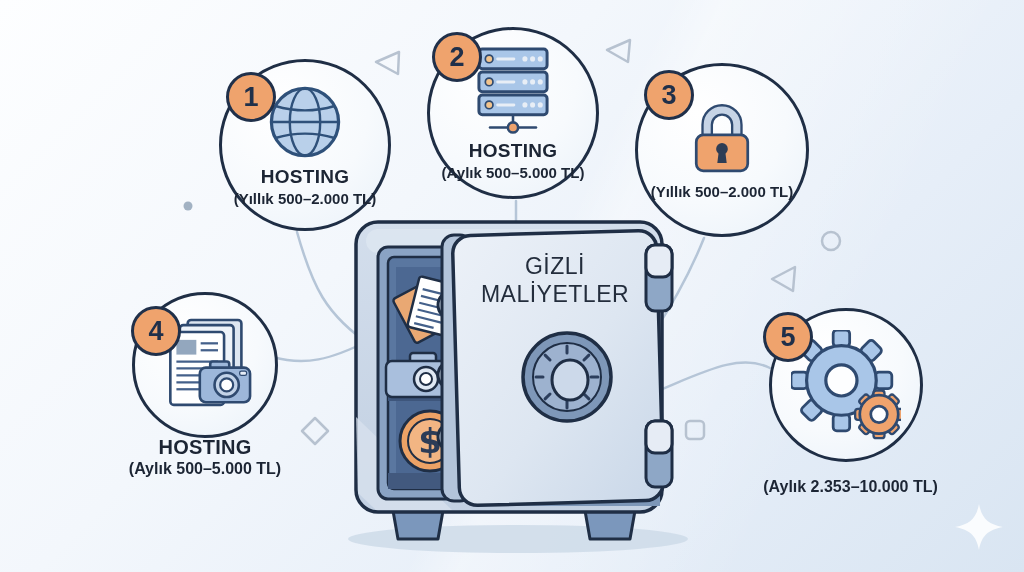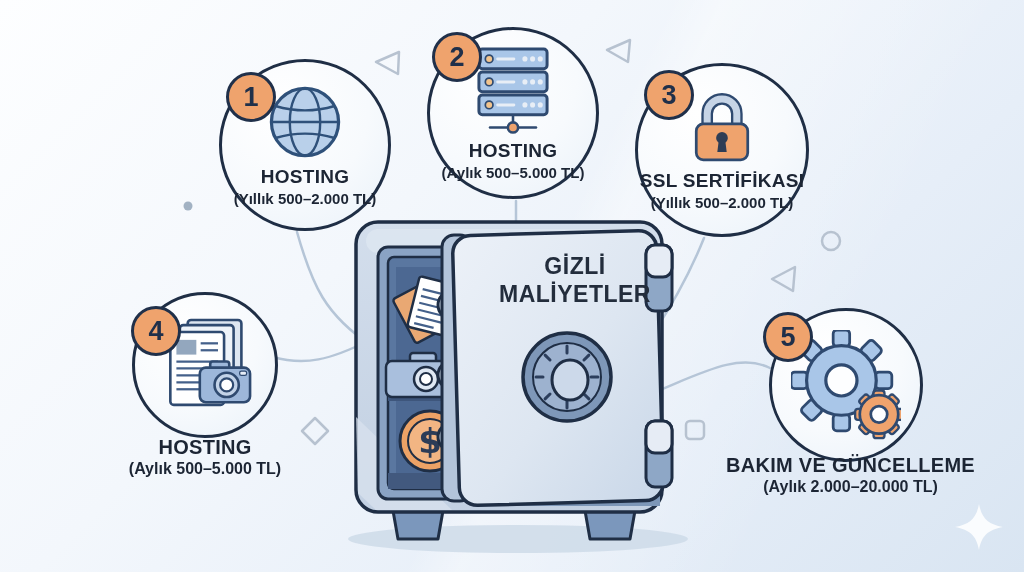--- a/index.html
+++ b/index.html
@@ -26,21 +26,21 @@
   .badge{
     position:absolute;width:50px;height:50px;border-radius:50%;
     background:#efa36d;border:3px solid #20304a;box-sizing:border-box;
     display:flex;align-items:center;justify-content:center;
     font-size:27px;font-weight:bold;color:#20304a;z-index:4;
   }
   .ext-label{position:absolute;text-align:center;font-weight:bold;font-size:20px;color:#1c2534;letter-spacing:.3px;z-index:3;white-space:nowrap;}
   .ext-price{position:absolute;text-align:center;font-size:16px;font-weight:600;color:#1c2534;z-index:3;white-space:nowrap;}
   #door-title{
     position:absolute;left:455px;top:252px;width:200px;text-align:center;
-    font-size:23px;font-weight:700;color:#232d3c;line-height:1.22;letter-spacing:.5px;z-index:4;padding-left:20px;
+    font-size:23px;font-weight:400;color:#232d3c;line-height:1.22;letter-spacing:.5px;z-index:4;
   }
 </style>
 </head>
 <body>
 
 <div id="canvas">
 
   <svg class="layer" width="1024" height="572" viewBox="0 0 1024 572" style="z-index:1;">
     <g stroke="#b5c5d7" stroke-width="2.5" fill="none" stroke-linecap="round">
       <path d="M297,232 C312,285 325,315 372,346"></path>
@@ -213,21 +213,20 @@
   <div class="badge" style="left:432px;top:32px;">2</div>
 
   <div class="node-circle" style="left:635px;top:63px;width:174px;height:174px;">
     <svg class="node-icon" width="78" height="78" viewBox="0 0 100 100">
       <path d="M31,50 V33 a19,19 0 0 1 38,0 V50" fill="none" stroke="#2f4a70" stroke-width="15" stroke-linecap="round"></path>
       <path d="M31,50 V33 a19,19 0 0 1 38,0 V50" fill="none" stroke="#c6d4e6" stroke-width="9" stroke-linecap="round"></path>
       <rect x="17" y="46" width="66" height="46" rx="9" fill="#efa36d" stroke="#2f4a70" stroke-width="3.5"></rect>
       <circle cx="50" cy="64" r="7.5" fill="#2e3d55"></circle>
       <path d="M46,66 L54,66 L56,82 L44,82 Z" fill="#2e3d55"></path>
     </svg>
-    <div class="node-label">SSL SERTİFİKASI</div>
     <div class="node-price">(Yıllık 500–2.000 TL)</div>
   </div>
   <div class="badge" style="left:644px;top:70px;">3</div>
 
   <div class="node-circle" style="left:132px;top:292px;width:146px;height:146px;">
     <svg width="104" height="104" viewBox="0 0 120 120" style="margin:0;">
       <rect x="40" y="8" width="62" height="84" rx="4" fill="#dde6f1" stroke="#2f4a70" stroke-width="3"></rect>
       <rect x="31" y="14" width="62" height="84" rx="4" fill="#eef3f9" stroke="#2f4a70" stroke-width="3"></rect>
       <rect x="20" y="22" width="62" height="84" rx="4" fill="#ffffff" stroke="#2f4a70" stroke-width="3"></rect>
       <rect x="27" y="31" width="23" height="17" fill="#93a7be"></rect>
@@ -279,16 +278,15 @@
           <rect x="90" y="106" width="12" height="12" rx="3" transform="rotate(45 96 92)"></rect>
           <rect x="70" y="86" width="12" height="12" rx="3" transform="rotate(45 96 92)"></rect>
           <rect x="110" y="86" width="12" height="12" rx="3" transform="rotate(45 96 92)"></rect>
         </g>
         <circle cx="96" cy="92" r="21" fill="#efa36d" stroke="#2f4a70" stroke-width="3"></circle>
         <circle cx="96" cy="92" r="9" fill="#fdfeff" stroke="#2f4a70" stroke-width="3"></circle>
       </g>
     </svg>
   </div>
   <div class="badge" style="left:763px;top:312px;">5</div>
-  <div class="ext-label" style="left:718px;top:454px;width:265px;">BAKIM VE GÜNCELLEME</div>
-  <div class="ext-price" style="left:718px;top:478px;width:265px;">(Aylık 2.000–20.000 TL)</div>
+  <div class="ext-price" style="left:718px;top:478px;width:265px;">(Aylık 2.353–10.000 TL)</div>
 
 </div>
 
 </body></html>

